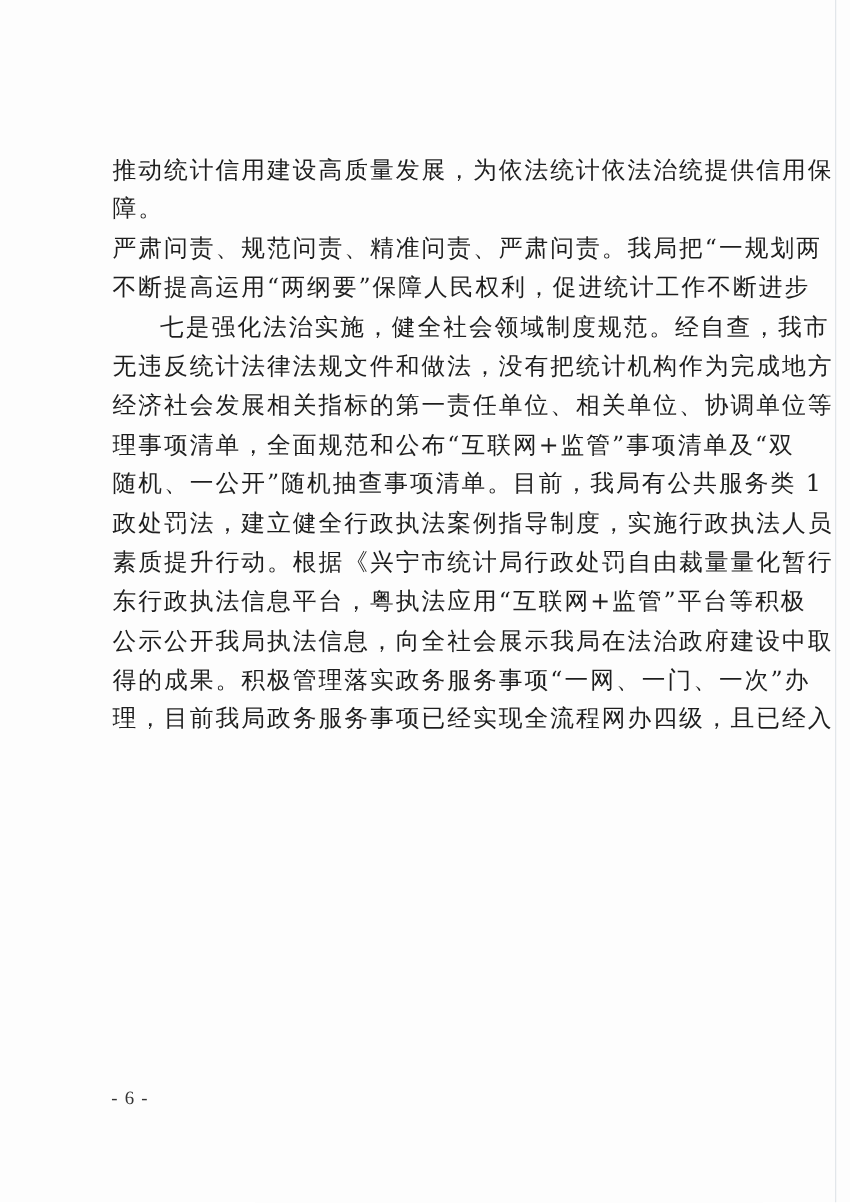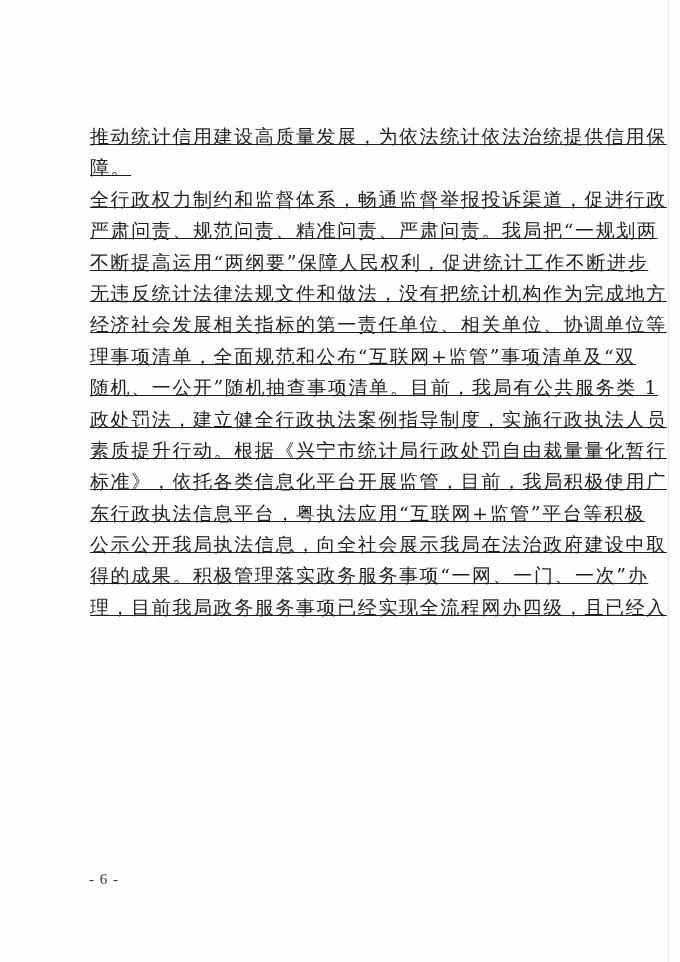--- a/index.html
+++ b/index.html
@@ -28,21 +28,20 @@
     position: absolute;
     left: 90px;
     top: 121px;
     width: 506px;
     font-family: "DejaVu Serif", "Liberation Serif", serif;
     font-size: 19px;
     line-height: 31.4px;
     color: #1e1e1e;
     letter-spacing: 1.6px;
     text-align: justify;
-    text-decoration: underline;
   }
   .para {
     margin: 0;
     text-align: justify;
     text-align-last: left;
   }
   .line {
     display: block;
     white-space: nowrap;
     text-align: justify;
@@ -69,33 +68,32 @@
   <div class="edge-line"></div>
 
   <div class="body-text">
 
     <div class="para">
       <span class="line">推动统计信用建设高质量发展，为依法统计依法治统提供信用保</span>
       <span class="line last">障。</span>
     </div>
 
     <div class="para">
-      <span class="line">全行政权力制约和监督体系，畅通监督举报投诉渠道，促进行政</span>
       <span class="line">严肃问责、规范问责、精准问责、严肃问责。我局把“一规划两</span>
       <span class="line">不断提高运用“两纲要”保障人民权利，促进统计工作不断进步</span>
     </div>
 
     <div class="para">
+      <span class="line" style="padding-left:38px;">七是强化法治实施，健全社会领域制度规范。经自查，我市</span>
       <span class="line">无违反统计法律法规文件和做法，没有把统计机构作为完成地方</span>
       <span class="line">经济社会发展相关指标的第一责任单位、相关单位、协调单位等</span>
       <span class="line">理事项清单，全面规范和公布“互联网+监管”事项清单及“双</span>
       <span class="line">随机、一公开”随机抽查事项清单。目前，我局有公共服务类 1</span>
       <span class="line">政处罚法，建立健全行政执法案例指导制度，实施行政执法人员</span>
       <span class="line">素质提升行动。根据《兴宁市统计局行政处罚自由裁量量化暂行</span>
-      <span class="line">标准》，依托各类信息化平台开展监管，目前，我局积极使用广</span>
       <span class="line">东行政执法信息平台，粤执法应用“互联网+监管”平台等积极</span>
       <span class="line">公示公开我局执法信息，向全社会展示我局在法治政府建设中取</span>
       <span class="line">得的成果。积极管理落实政务服务事项“一网、一门、一次”办</span>
       <span class="line">理，目前我局政务服务事项已经实现全流程网办四级，且已经入</span>
     </div>
   </div>
 
   <div class="page-number">- 6 -</div>
 </div>
 

